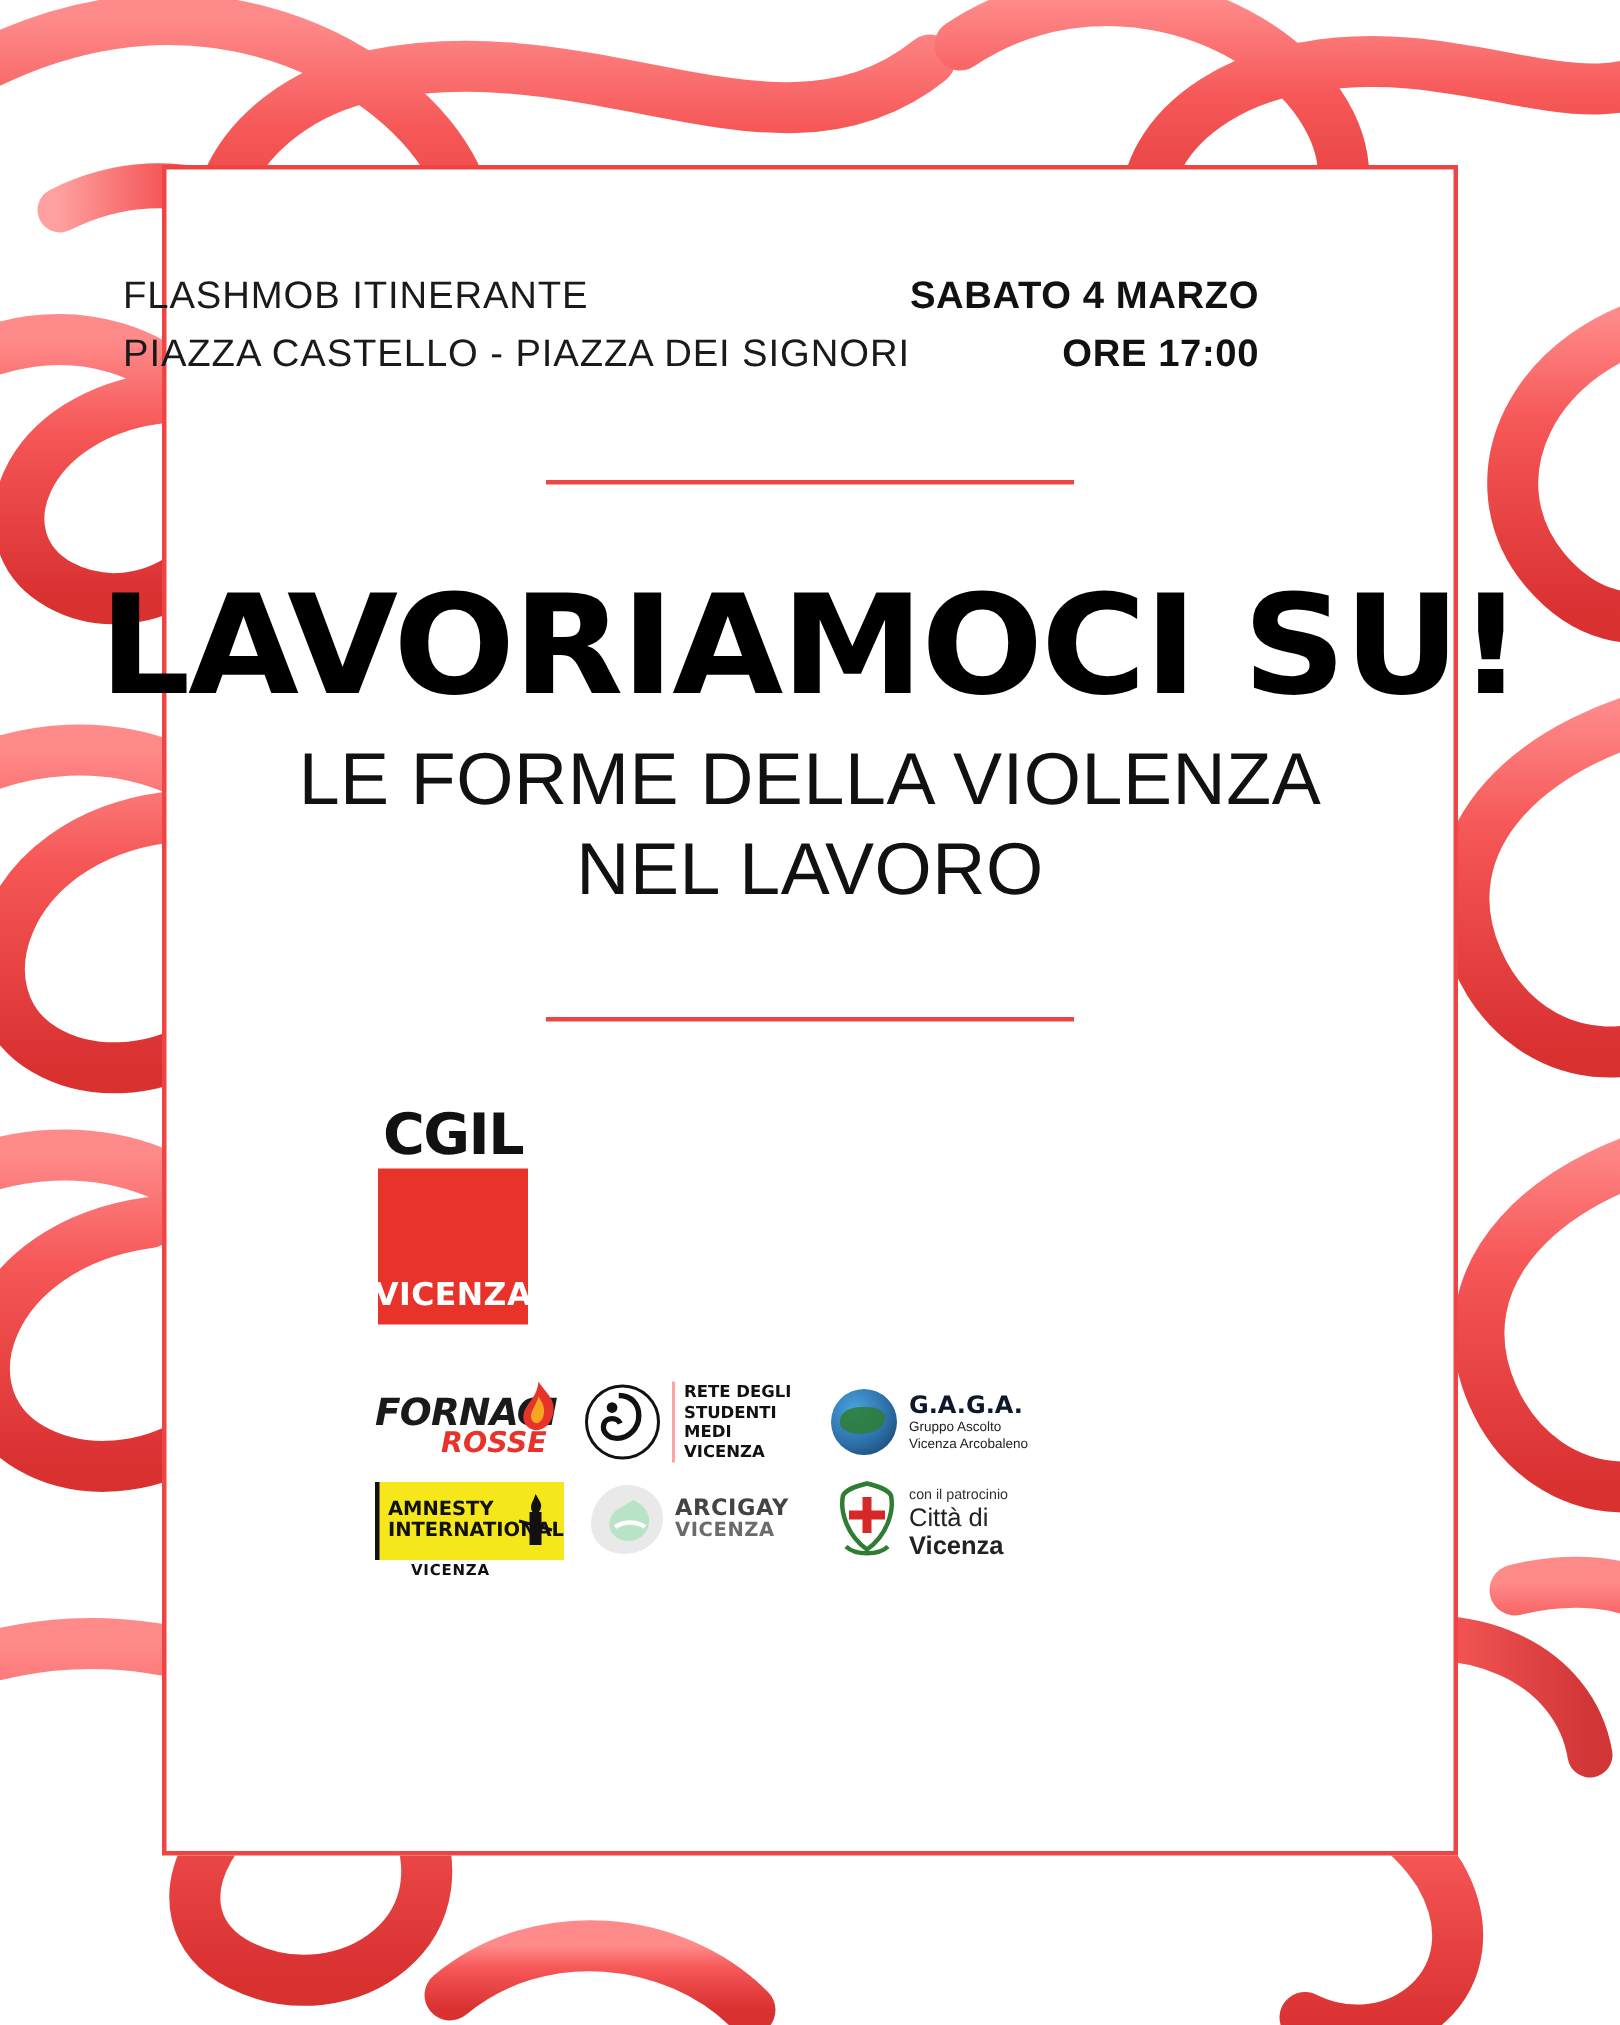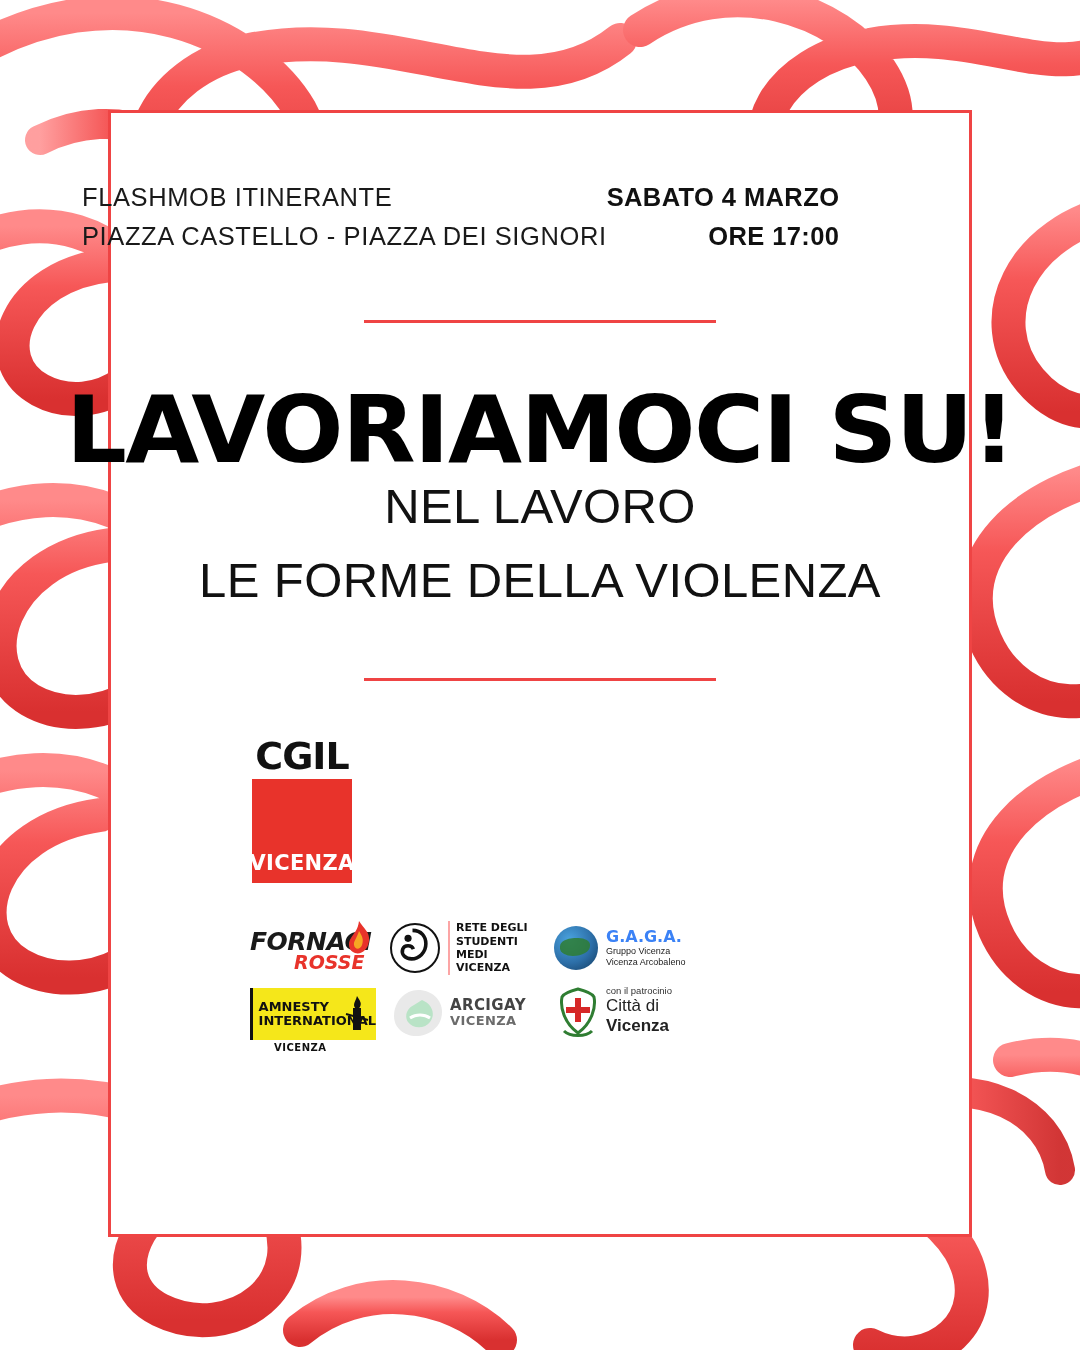--- a/index.html
+++ b/index.html
@@ -246,21 +246,21 @@
     left: 6px; top: 12px;
     width: 30px; height: 18px;
     background: #2e7d32;
     border-radius: 50% 40% 60% 45%;
     opacity: .85;
   }
   .gaga-text .gaga-title {
     font-family: "DejaVu Sans", sans-serif;
     font-weight: bold;
     font-size: 16px;
-    color: #3b82f6;
+    color: #0f172a;
     line-height: 1.1;
   }
   .gaga-text .gaga-sub {
     font-size: 9px;
     color: #222222;
     line-height: 1.2;
   }
 
   
   .logo-amnesty {
@@ -323,21 +323,21 @@
     font-weight: bold;
     font-size: 13px;
     color: #6b6b6b;
     letter-spacing: 0.4px;
     line-height: 1.05;
   }
 
   
   .logo-comune {
     display: flex;
-    align-items: flex-start;
+    align-items: flex-end;
     column-gap: 6px;
     width: 170px;
   }
   .comune-crest { width: 44px; height: 56px; flex: none; }
   .comune-txt .comune-small {
     font-size: 9.5px;
     color: #333333;
     line-height: 1.2;
   }
   .comune-txt .comune-big {
@@ -395,22 +395,22 @@
     <div class="header-right">
       <div>SABATO 4 MARZO</div>
       <div>ORE 17:00</div>
     </div>
   </div>
 
   <div class="rule rule-top"></div>
 
   <div class="title-block">
     <div class="title-main">LAVORIAMOCI SU!</div>
+    <div class="subtitle">LE FORME DELLA VIOLENZA</div>
     <div class="subtitle" style="margin-top:0">NEL LAVORO</div>
-    <div class="subtitle">LE FORME DELLA VIOLENZA</div>
   </div>
 
   <div class="rule rule-bottom"></div>
 
   <div class="logos">
     <div class="logos-inner">
 
       <div class="logo-cgil">
         <div class="cgil-word">CGIL</div>
         <div class="cgil-box">
@@ -442,21 +442,21 @@
               <div>RETE DEGLI</div>
               <div>STUDENTI</div>
               <div>MEDI VICENZA</div>
             </span>
           </div>
 
           <div class="logo-gaga">
             <span class="gaga-globe"></span>
             <span class="gaga-text">
               <div class="gaga-title">G.A.G.A.</div>
-              <div class="gaga-sub">Gruppo Vicenza</div>
+              <div class="gaga-sub">Gruppo Ascolto</div>
               <div class="gaga-sub">Vicenza Arcobaleno</div>
             </span>
           </div>
         </div>
 
         <div class="logo-row">
 
           <div class="amnesty-wrap">
             <div class="logo-amnesty">
               <span class="amnesty-bar"></span>

